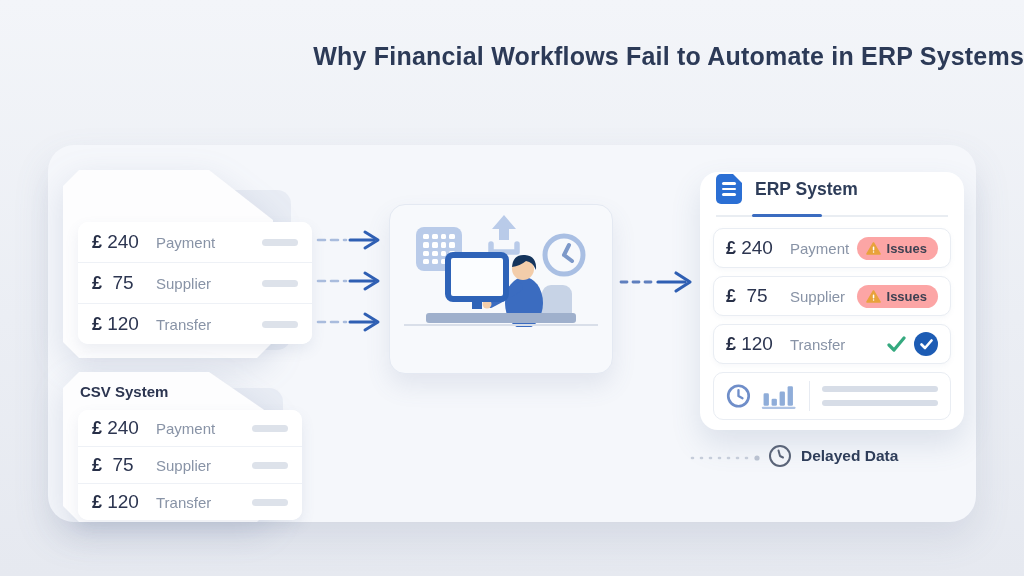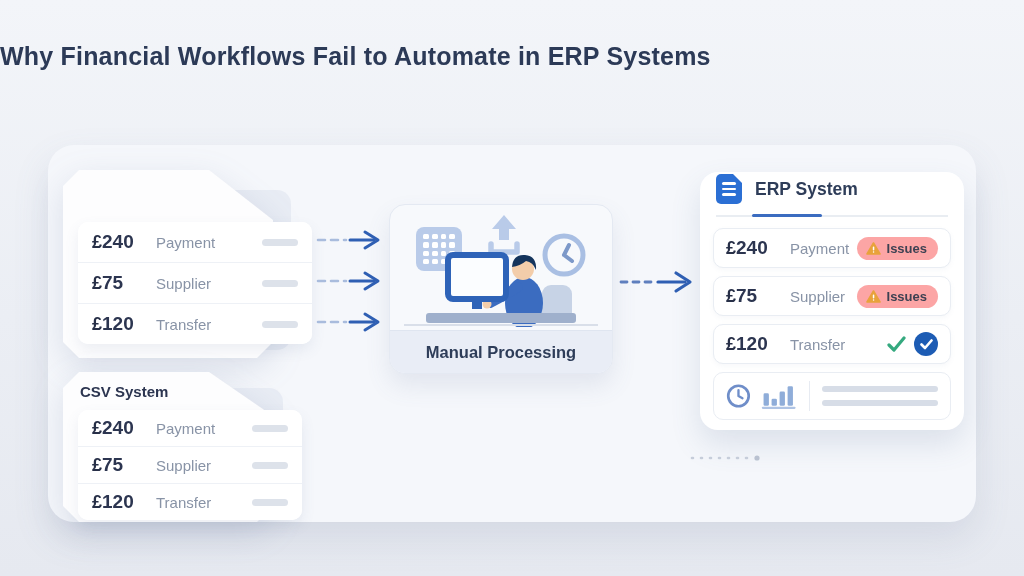--- a/index.html
+++ b/index.html
@@ -1,35 +1,35 @@
 <!DOCTYPE html>
 <html><head>
 <meta charset="utf-8">
 <style>
   html,body{margin:0;padding:0;background:#e7eaf1;}
   .stage{position:relative;width:1024px;height:576px;overflow:hidden;
     font-family:"Liberation Sans",sans-serif;
     background:linear-gradient(180deg,#f3f5f9 0%,#ebeef4 55%,#e6e9f0 100%);}
-  .title{position:absolute;top:42px;left:0;right:0;text-align:left;
+  .title{position:absolute;top:42px;left:0;right:0;text-align:right;
     font-size:25px;font-weight:700;color:#2c3a57;letter-spacing:.2px;}
   .panel{position:absolute;left:48px;top:145px;width:928px;height:377px;
     background:#f5f7fb;border-radius:26px;box-shadow:0 16px 36px rgba(99,115,152,.14);}
 
   
   .doc-group{position:absolute;width:320px;height:200px;}
   .sheet-back{position:absolute;background:#e8ecf4;border-radius:14px;}
   .doc-fold-wrap{position:absolute;left:0;top:0;filter:drop-shadow(0 10px 16px rgba(80,100,140,.16));}
   .doc-fold{background:#fdfdfe;border-radius:16px;}
   .doc-title{position:absolute;font-size:15px;font-weight:700;color:#2c3550;}
   .rows{position:absolute;background:#ffffff;border-radius:10px;overflow:hidden;
     box-shadow:0 6px 14px rgba(90,110,150,.10);}
   .row{display:flex;align-items:center;padding:0 14px;border-top:1px solid #eef1f6;background:#fff;}
   .row:first-child{border-top:0;}
   .cur{font-weight:700;font-size:18px;color:#272f47;}
-  .amt{width:42px;text-align:left;font-size:19px;font-weight:700;color:#2c3550;}
+  .amt{width:42px;text-align:center;font-size:19px;font-weight:400;color:#2c3550;}
   .lbl{margin-left:12px;font-size:15px;color:#8893a6;text-align:right;}
   .pill{margin-left:auto;width:36px;height:7px;border-radius:4px;background:#dde2ea;}
 
   
   .mp-box{position:absolute;left:389px;top:204px;width:222px;height:168px;background:#f7f9fc;
     border:1px solid #e4e9f2;border-radius:16px;box-shadow:0 12px 24px rgba(90,110,150,.12);}
   .mp-grid{position:absolute;left:26px;top:22px;width:46px;height:44px;background:#b9cbe9;border-radius:8px;
     display:grid;grid-template-columns:repeat(4,1fr);grid-template-rows:repeat(4,1fr);gap:3px;padding:7px;box-sizing:border-box;}
   .mp-grid span{background:#fff;border-radius:1.5px;}
   .mp-upload{position:absolute;left:94px;top:8px;}
@@ -169,21 +169,20 @@
       <ellipse cx="104" cy="54" rx="19" ry="26" fill="#3b6cc0"></ellipse>
       <path d="M98 38 Q82 48 70 54" stroke="#3b6cc0" stroke-width="10" stroke-linecap="round" fill="none"></path>
       <circle cx="67" cy="55" r="4.5" fill="#f3cdaa"></circle>
       <circle cx="103" cy="20" r="11" fill="#f3cdaa"></circle>
       <path d="M92 18 q1 -13 13 -12 q12 1 11 15 q-3 -8 -10 -9 q-6 5 -14 6 z" fill="#14345c"></path>
       <rect x="28" y="6" width="58" height="44" rx="5" fill="#fbfdff" stroke="#2e63b8" stroke-width="6"></rect>
       <rect x="52" y="52" width="10" height="8" fill="#2e63b8"></rect>
       <rect x="6" y="64" width="150" height="10" rx="3" fill="#9fb0cc"></rect>
     </svg>
     <div class="desk-line"></div>
-    <div class="mp-footer">Manual Processing</div>
   </div>
 
   <div class="erp">
     <div class="erp-head">
       <div class="erp-doc">
           <i></i>
           <i></i>
           <i></i>
         </div>
       <div class="erp-title">ERP System</div>
@@ -245,20 +244,27 @@
         <rect x="2" y="27" width="38" height="2.5" rx="1.2" fill="#aec3e4"></rect>
       </svg>
       <span class="vdiv"></span>
       <span class="sum-lines">
           <i></i>
           <i></i>
         </span>
     </div>
   </div>
 
+  <div class="delayed">
+    <svg width="24" height="24" viewBox="0 0 24 24">
+      <circle cx="12" cy="12" r="10" fill="none" stroke="#5a6478" stroke-width="2"></circle>
+      <path d="M12 12 L10.5 6.5 M12 12 L15 13.5" stroke="#5a6478" stroke-width="2" stroke-linecap="round" fill="none"></path>
+    </svg>
+    <span class="delayed-label">Delayed Data</span>
+  </div>
 
   <svg class="overlay" viewBox="0 0 1024 576">
     <g stroke-linecap="round" stroke-linejoin="round" fill="none">
       <path d="M318 240 H346" stroke="#a9bcdd" stroke-width="2.6" stroke-dasharray="7 6"></path>
       <path d="M350 240 H374" stroke="#2f5fb3" stroke-width="3"></path>
       <path d="M365 232 L378 240 L365 248" stroke="#2f5fb3" stroke-width="3"></path>
 
       <path d="M318 281 H346" stroke="#a9bcdd" stroke-width="2.6" stroke-dasharray="7 6"></path>
       <path d="M350 281 H374" stroke="#2f5fb3" stroke-width="3"></path>
       <path d="M365 273 L378 281 L365 289" stroke="#2f5fb3" stroke-width="3"></path>

